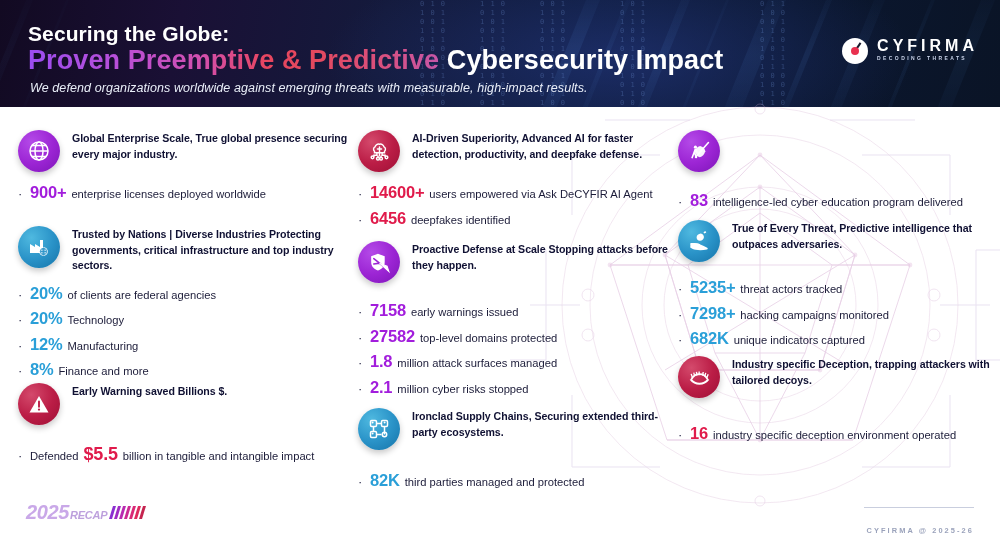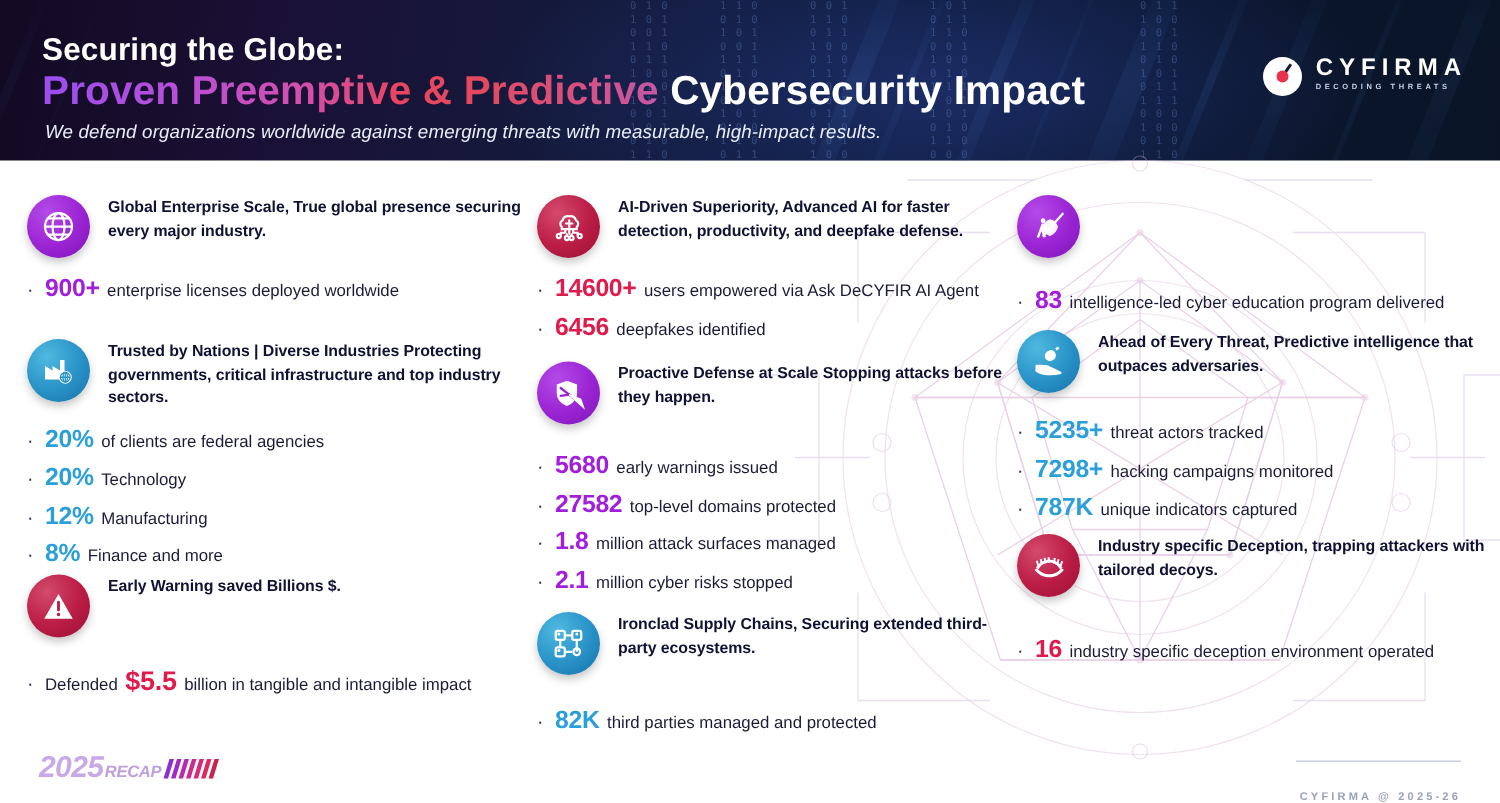--- a/index.html
+++ b/index.html
@@ -410,21 +410,21 @@
             <svg width="25" height="25" viewBox="0 0 24 24">
               <path d="M10.5 3.6 L17 6.1 v5.4 c0 4.4-3 7-6.5 8.3 C7 18.5 4 15.9 4 11.5 V6.1 Z" fill="#fff"></path>
               <path d="M6.5 8.3 L12 12.6 M6.5 13.4 L12 12.6 M12 12.6 L20.5 19.8" stroke="#9c25d4" stroke-width="1.5" stroke-linecap="round" fill="none"></path>
               <path d="M12 12.6 L21 20.6 L19.3 15.6 Z" fill="#fff" stroke="#fff" stroke-width="1"></path>
             </svg>
           </div>
           <div class="head-text">Proactive Defense at Scale Stopping attacks before they happen.</div>
         </div>
         <div class="stat" style="margin-top:19px;">
           <span class="dot">·</span>
-          <span class="num purple">5680</span>
+          <span class="num purple">7158</span>
           <span class="lbl">early warnings issued</span>
         </div>
         <div class="stat">
           <span class="dot">·</span>
           <span class="num purple">27582</span>
           <span class="lbl">top-level domains protected</span>
         </div>
         <div class="stat">
           <span class="dot">·</span>
           <span class="num purple">1.8</span>
@@ -486,35 +486,35 @@
       <div class="block" style="top:112px;">
         <div class="head-row">
           <div class="badge blue">
             <svg width="25" height="25" viewBox="0 0 24 24">
               <path d="M13.2 4.2 c2.1 0.4 3.3 2.1 3 4 c-0.3 1.8-1.9 3.1-3.8 3 c-2-0.1-3.3-1.6-3.2-3.4 c0.1-1.9 1.8-3.3 4-3.6 Z" fill="#fff"></path>
               <path d="M15.8 3 l1.8-1.1 0.9 1.4 -1.8 1.1 z" fill="#fff"></path>
               <path d="M4 14.5 c2.3 0 4.3 0 6.4 0.2 c1.2 0.1 1.6 0.6 1.6 1.2 c0 0.7-0.6 1-1.5 1 H7.6" fill="none" stroke="#fff" stroke-width="1.5" stroke-linecap="round"></path>
               <path d="M3.4 13.6 c3.4-0.2 6.5 0.1 9.4 1.3 c2.2 0.9 4.4 2 6.6 3.2 c0.8 0.4 0.7 1.4-0.3 1.6 c-3.6 0.7-7.2 0.9-10.8 0.3 c-1.9-0.3-3.7-1-5.2-2.2 z" fill="#fff"></path>
             </svg>
           </div>
-          <div class="head-text">Ahead of Every Threat, Predictive intelligence that outpaces adversaries.</div>
+          <div class="head-text">True of Every Threat, Predictive intelligence that outpaces adversaries.</div>
         </div>
         <div class="stat" style="margin-top:17px;">
           <span class="dot">·</span>
           <span class="num blue">5235+</span>
           <span class="lbl">threat actors tracked</span>
         </div>
         <div class="stat">
           <span class="dot">·</span>
           <span class="num blue">7298+</span>
           <span class="lbl">hacking campaigns monitored</span>
         </div>
         <div class="stat">
           <span class="dot">·</span>
-          <span class="num blue">787K</span>
+          <span class="num blue">682K</span>
           <span class="lbl">unique indicators captured</span>
         </div>
       </div>
 
       <div class="block" style="top:248px;">
         <div class="head-row">
           <div class="badge crimson">
             <svg width="25" height="25" viewBox="0 0 24 24">
               <g fill="#fff">
                 <path d="M3.5 13 c2-3.5 5-5.2 8.5-5.2 s6.5 1.7 8.5 5.2 l-1.6 0.9 c-1.7-2.9-4.1-4.3-6.9-4.3 s-5.2 1.4-6.9 4.3 z"></path>

